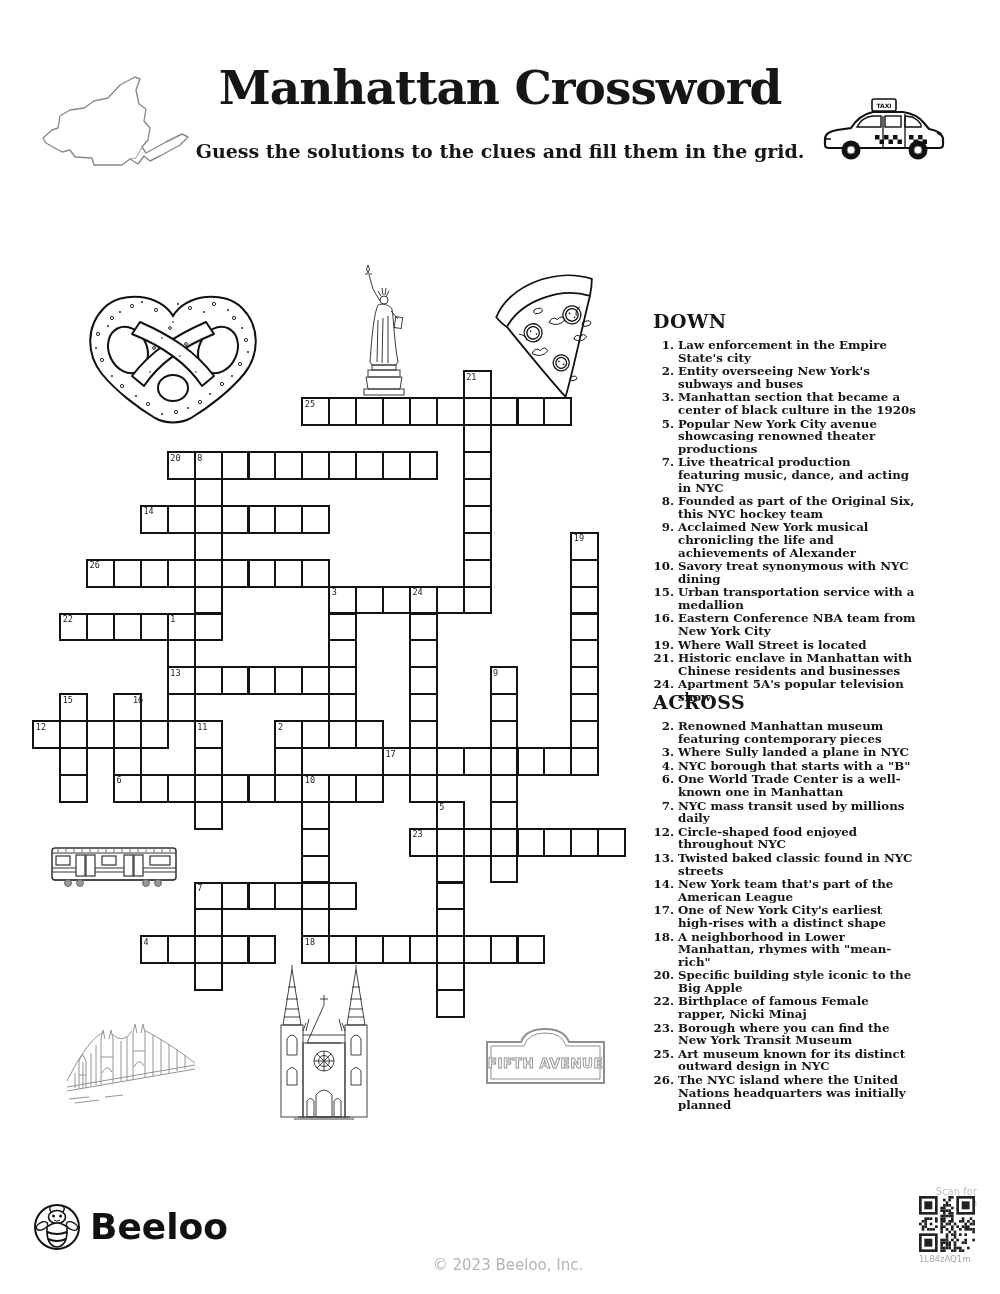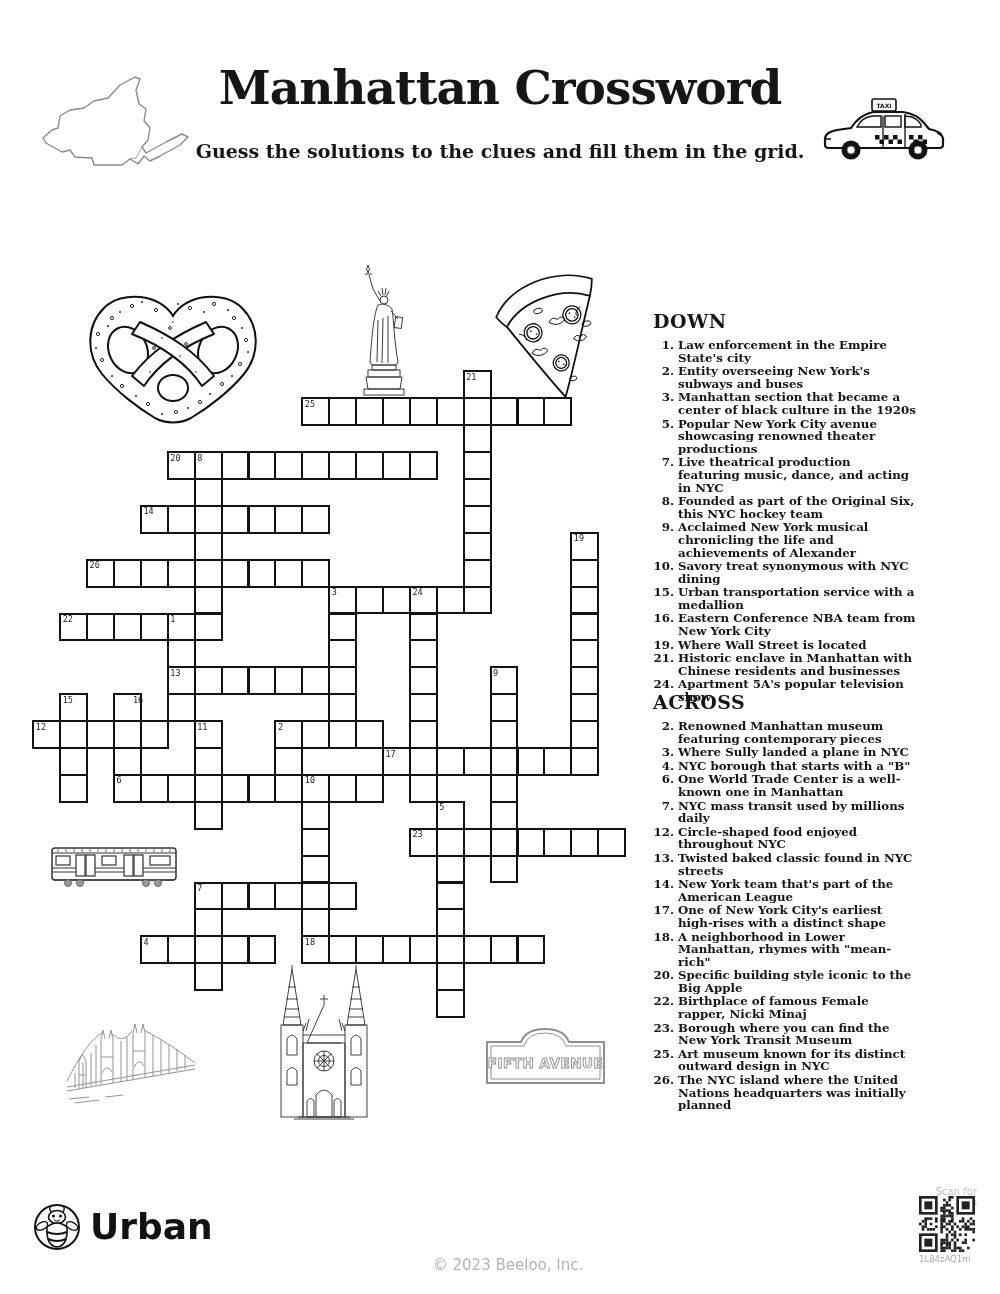--- a/index.html
+++ b/index.html
@@ -562,21 +562,21 @@
     <path d="M18,9 Q15,4 19,3 M30,9 Q33,4 29,3" fill="none" stroke="#111" stroke-width="1.4"></path>
     <ellipse cx="24" cy="14" rx="8.5" ry="6.5" fill="#fff" stroke="#111" stroke-width="1.6"></ellipse>
     <circle cx="20.5" cy="13" r="1.5" fill="#111"></circle>
       <circle cx="27.5" cy="13" r="1.5" fill="#111"></circle>
     <path d="M21,17 Q24,19.5 27,17" fill="none" stroke="#111" stroke-width="1"></path>
     <path d="M14,24 Q13,43 24,44 Q35,43 34,24 Q29,20 24,20 Q19,20 14,24 Z" fill="#fff" stroke="#111" stroke-width="1.6"></path>
     <path d="M14,29 Q24,33 34,29 M15,36 Q24,40 33,36" fill="none" stroke="#111" stroke-width="2.2"></path>
     <ellipse cx="9" cy="23" rx="6" ry="3.6" transform="rotate(-28 9 23)" fill="#fff" stroke="#111" stroke-width="1.4"></ellipse>
     <ellipse cx="39" cy="23" rx="6" ry="3.6" transform="rotate(28 39 23)" fill="#fff" stroke="#111" stroke-width="1.4"></ellipse>
   </svg>
-  <div class="abs brand">Urban</div>
+  <div class="abs brand">Beeloo</div>
   <div class="abs copyright">© 2023 Beeloo, Inc.</div>
   <div class="abs qr-caption">Scan for solution</div>
   <svg class="abs" id="qr" style="left:919px;top:1196px" width="56" height="56" viewBox="0 0 56 56">
       <rect x="0" y="0" width="56" height="56" fill="#fff"></rect>
       <rect x="0" y="0" width="18.666666666666664" height="18.666666666666664" fill="#222"></rect>
       <rect x="2.6666666666666665" y="2.6666666666666665" width="13.333333333333332" height="13.333333333333332" fill="#fff"></rect>
       <rect x="5.333333333333333" y="5.333333333333333" width="8" height="8" fill="#222"></rect>
       <rect x="37.33333333333333" y="0" width="18.666666666666664" height="18.666666666666664" fill="#222"></rect>
       <rect x="40" y="2.6666666666666665" width="13.333333333333332" height="13.333333333333332" fill="#fff"></rect>
       <rect x="42.666666666666664" y="5.333333333333333" width="8" height="8" fill="#222"></rect>

